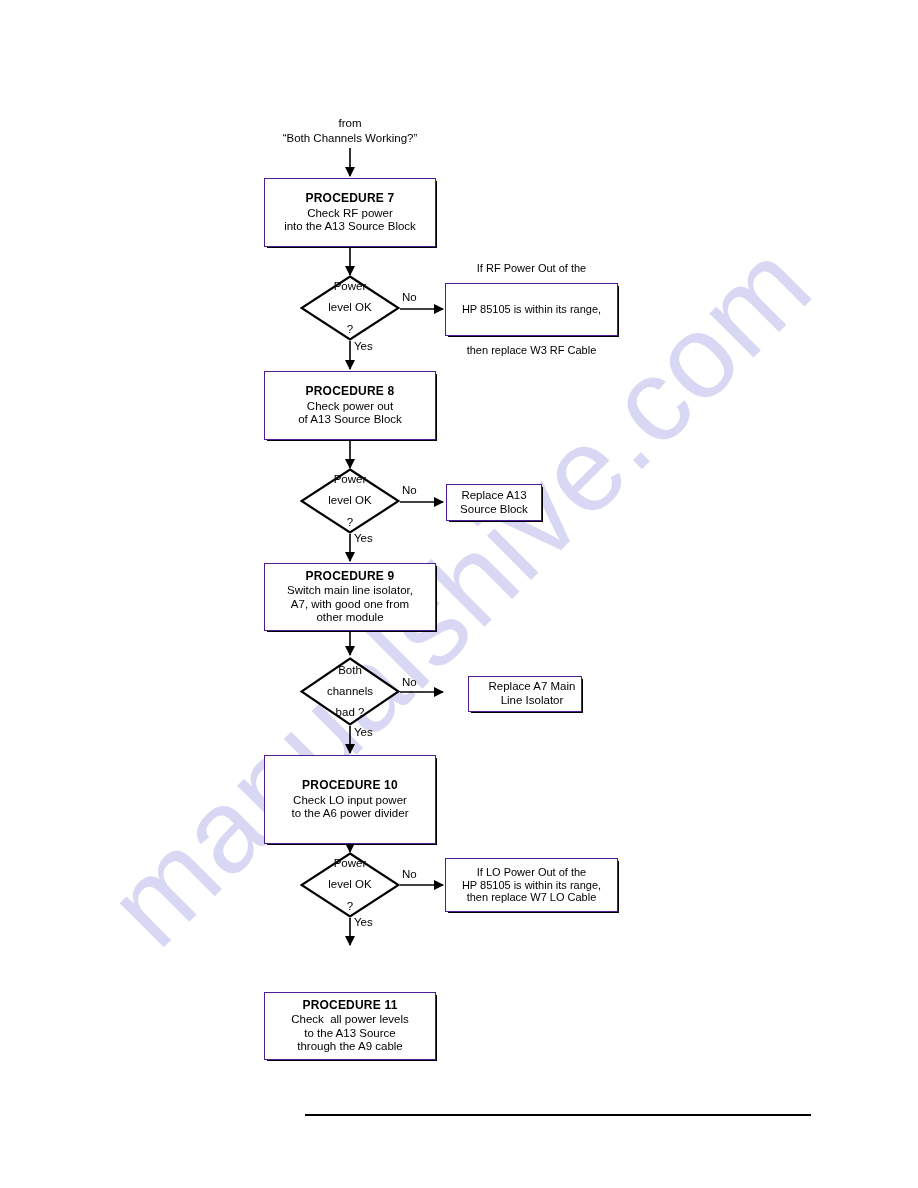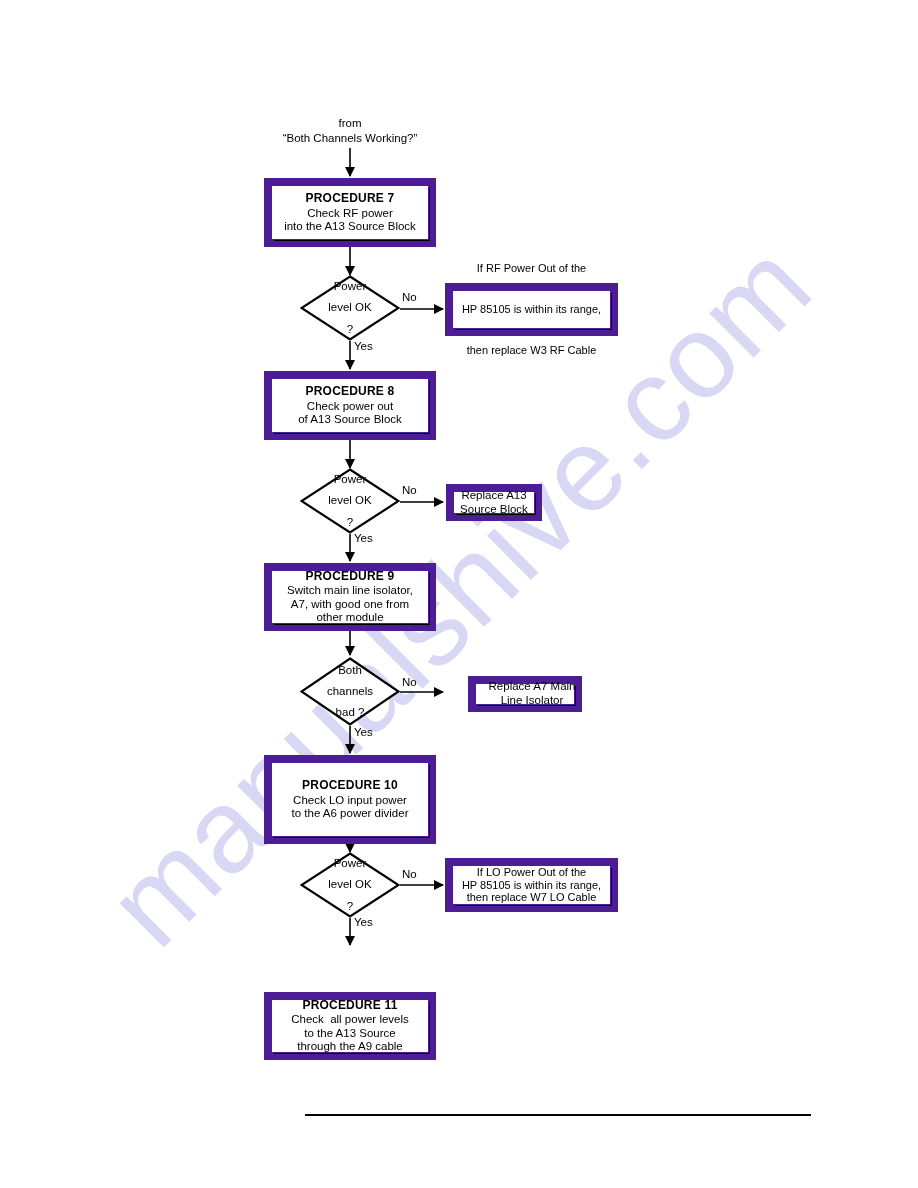--- a/index.html
+++ b/index.html
@@ -50,21 +50,21 @@
   }
 
   
   .node {
     position: absolute;
     box-sizing: border-box;
   }
 
   
   .box {
-    border: 8px solid #4c1d95;
+    border: 1px solid #4c1d95;
     background: #ffffff;
     display: flex;
     flex-direction: column;
     align-items: center;
     justify-content: center;
     text-align: center;
     line-height: 1.18;
     font-size: 11.5px;
     padding: 2px 4px;
   }

